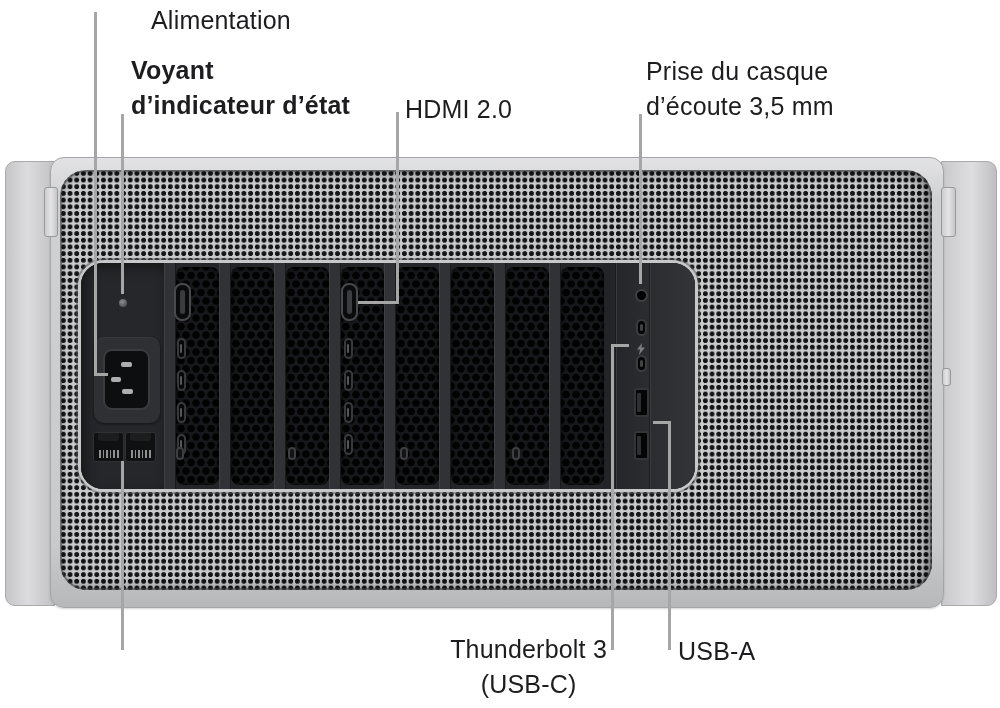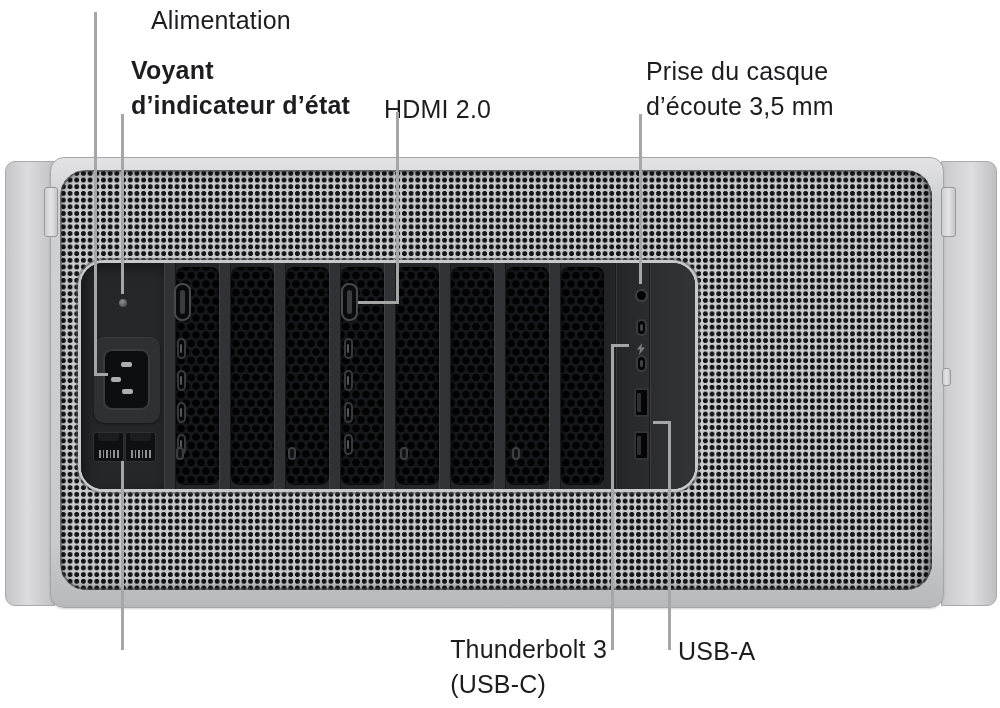--- a/index.html
+++ b/index.html
@@ -8,24 +8,24 @@
     font-family:"Liberation Sans","DejaVu Sans",sans-serif;
   }
   
   .label{
     position:absolute;font-size:25px;line-height:35px;color:#1d1d1f;
     letter-spacing:.2px;white-space:nowrap;
   }
   .label span{display:block;}
   #lbl-power{left:104px;top:3px;margin-left:47px;}
   #lbl-status{left:131px;top:53px;font-weight:bold;}
-  #lbl-hdmi{left:384px;top:92px;}
+  #lbl-hdmi{left:405px;top:92px;}
   #lbl-headphone{left:646px;top:54px;}
   #lbl-ethernet{left:130px;top:632px;}
-  #lbl-thunderbolt{right:393px;top:632px;text-align:left;}
+  #lbl-thunderbolt{right:393px;top:632px;text-align:center;}
   #lbl-usba{left:678px;top:634px;}
   
   .cline{position:absolute;background:#a6a6a6;z-index:40;}
   .v{width:3px;} .h{height:3px;}
   #cl-power-v{left:94px;top:12px;height:364px;}
   #cl-power-h{left:94px;top:373px;width:14px;}
   #cl-status-v{left:121px;top:114px;height:180px;}
   #cl-hdmi-v{left:396px;top:112px;height:192px;}
   #cl-hdmi-h{left:358px;top:301px;width:41px;}
   #cl-headphone-v{left:639px;top:114px;height:170px;}

